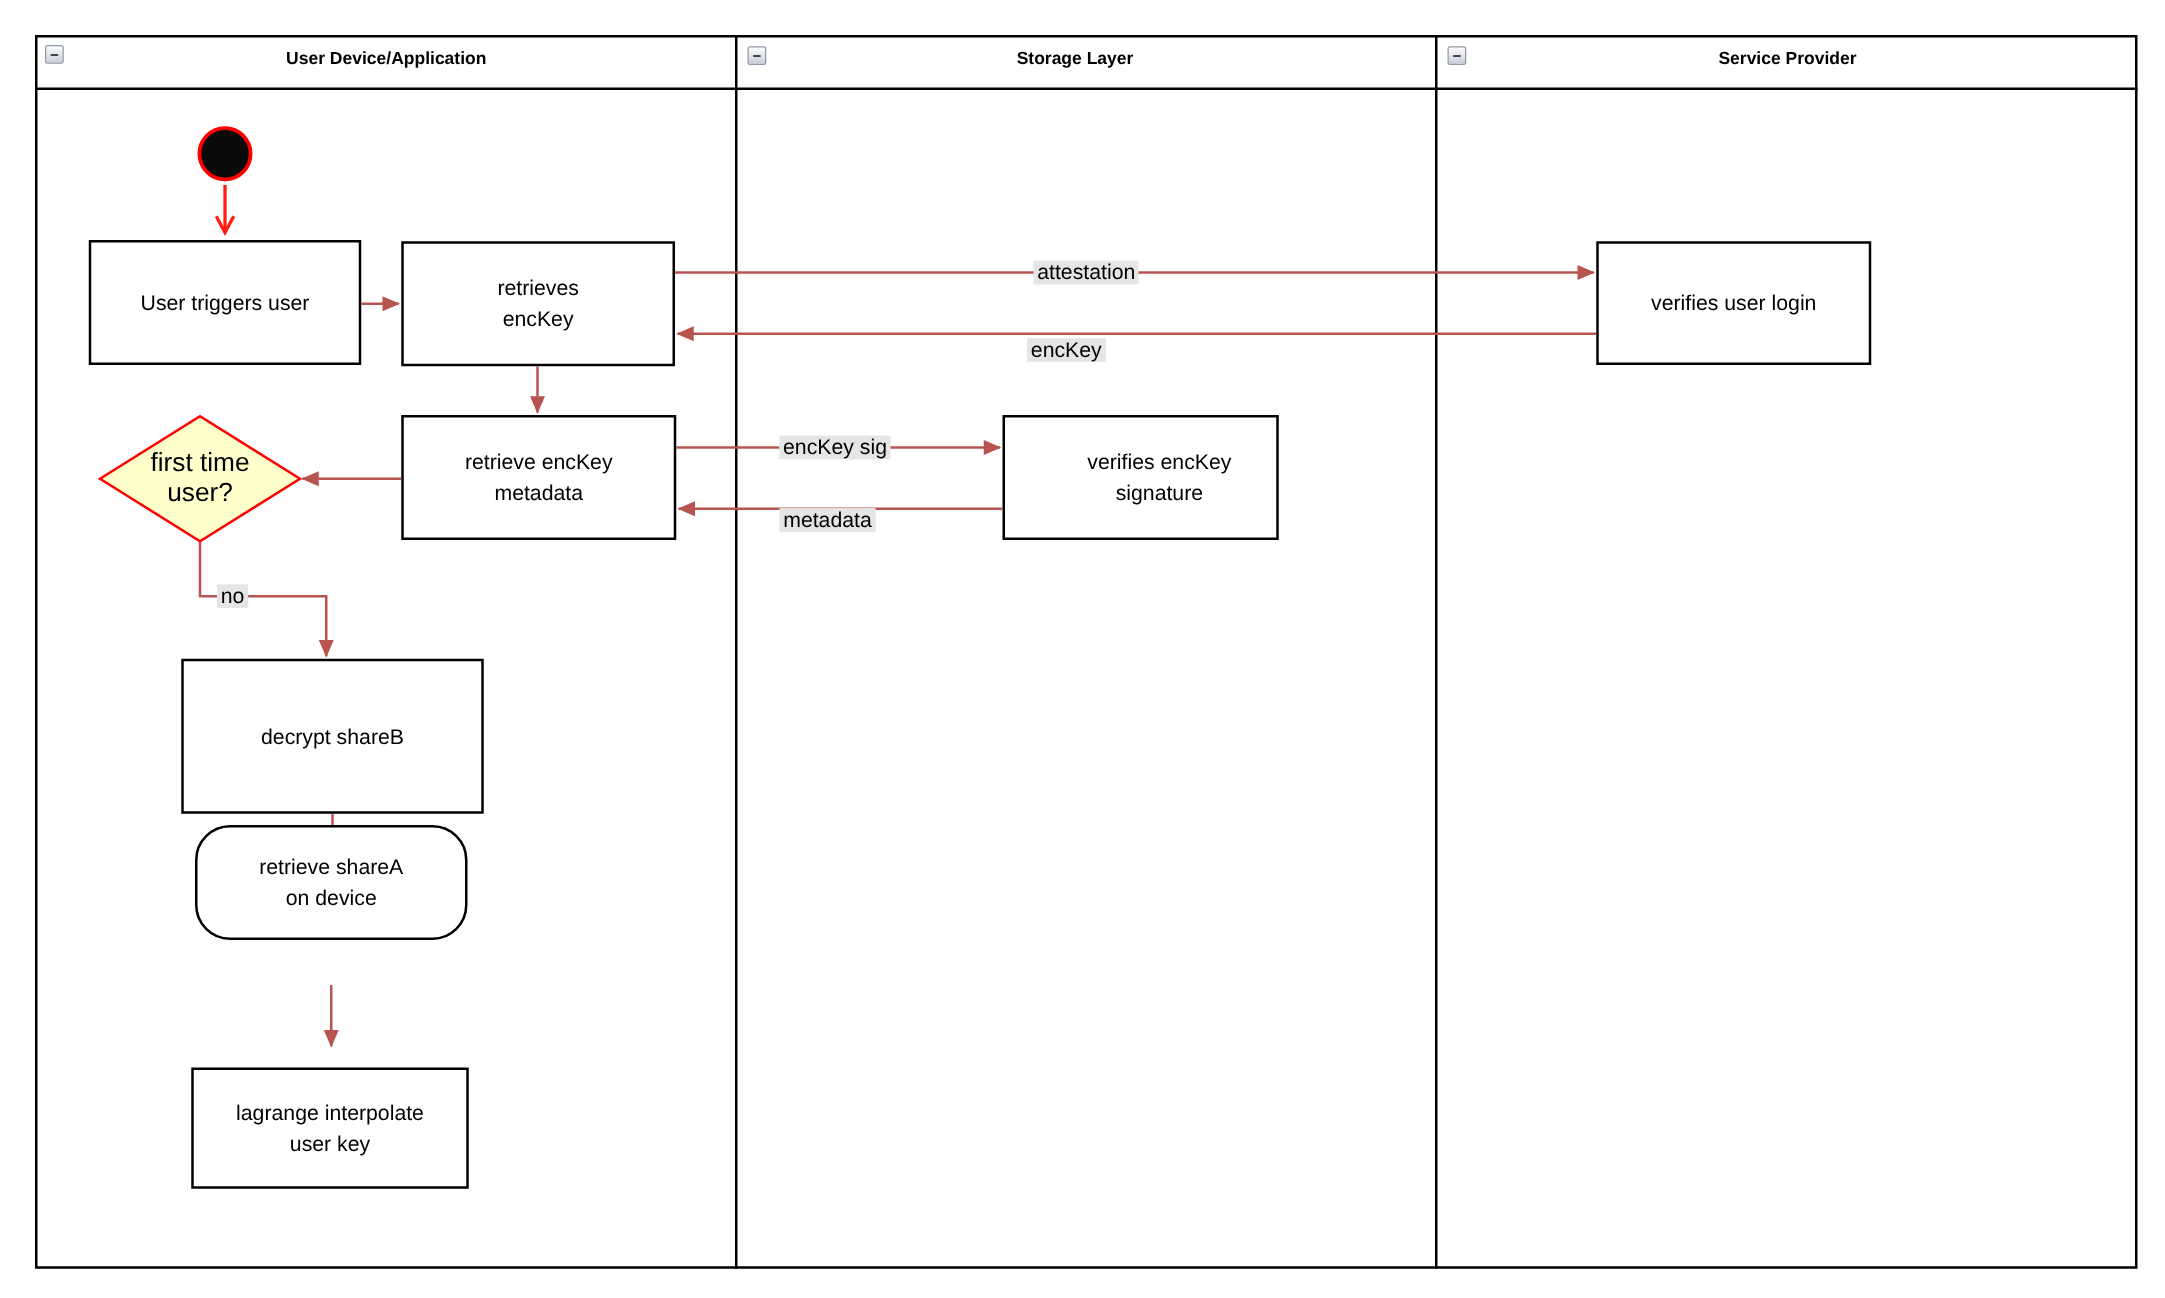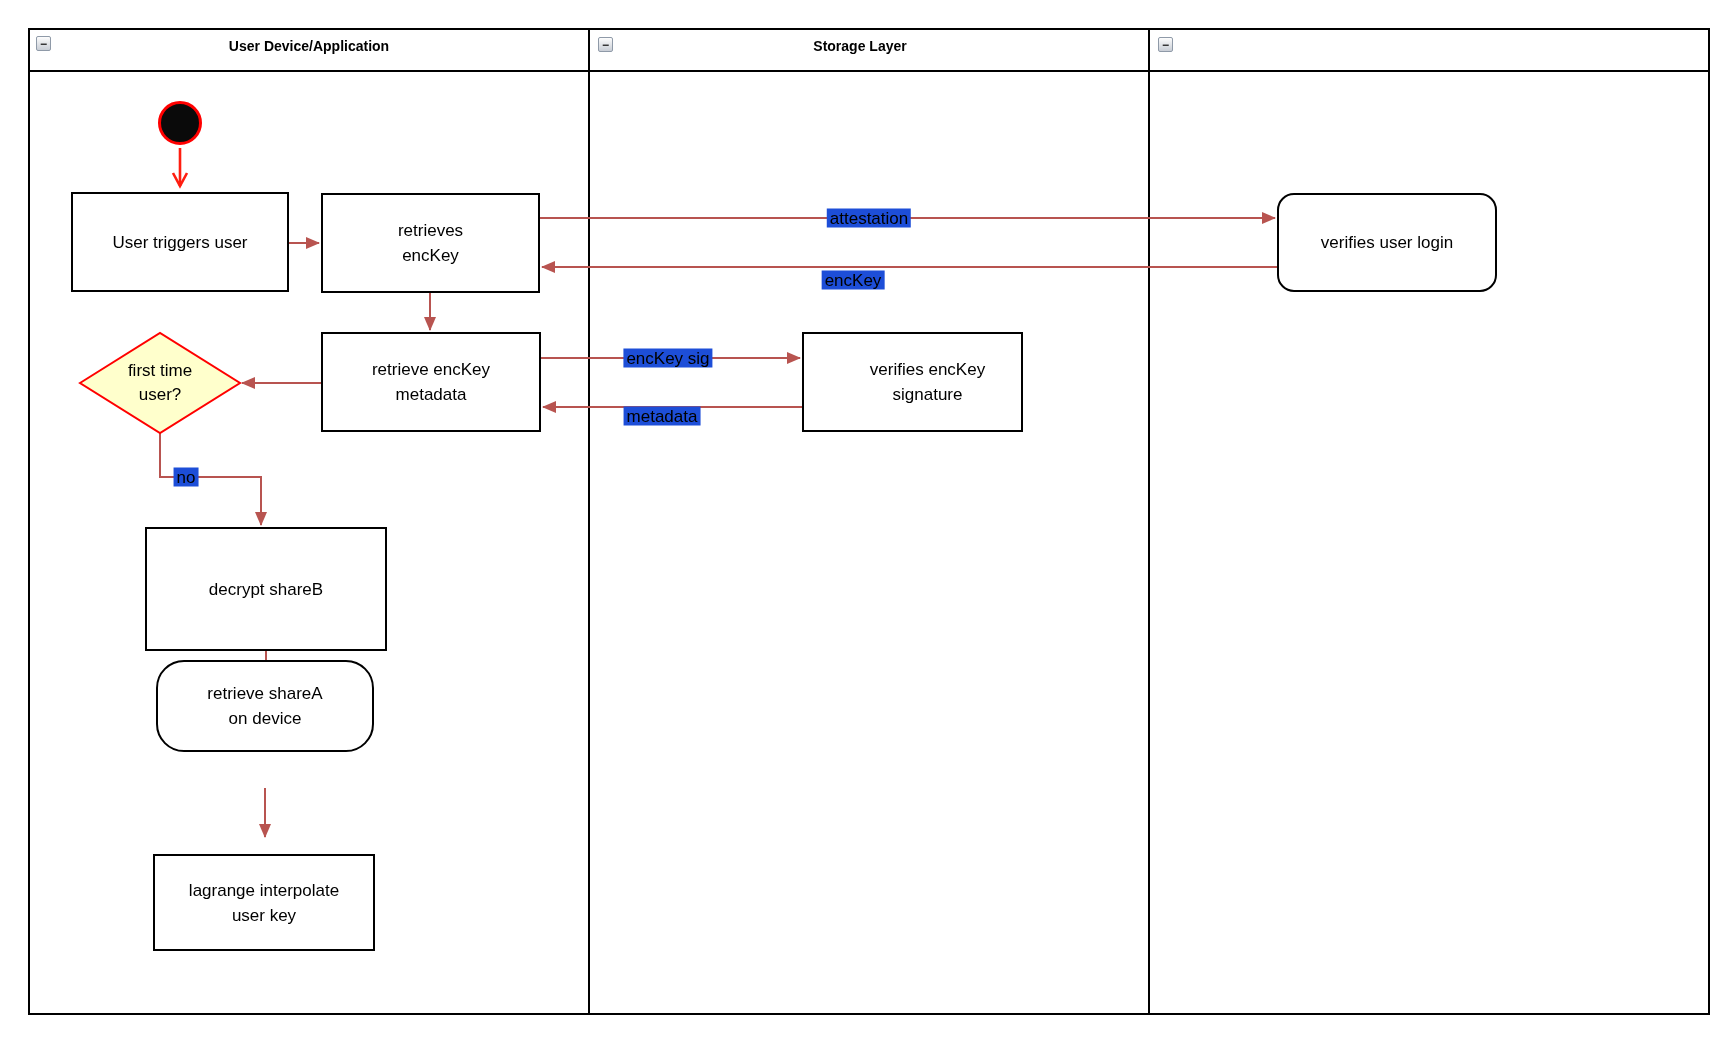--- a/index.html
+++ b/index.html
@@ -21,38 +21,39 @@
   #edges{position:absolute;left:0;top:0;z-index:2;}
 
   
   .node{position:absolute;background:#fff;border:2px solid var(--border);box-sizing:border-box;
     display:flex;align-items:center;justify-content:center;text-align:center;
     font-size:17px;line-height:25px;white-space:pre-line;z-index:3;}
   .start-circle{position:absolute;left:158px;top:101px;width:44px;height:44px;border-radius:50%;
     background:#0a0a0a;border:3px solid var(--diamond-stroke);box-sizing:border-box;z-index:3;}
   .diamond-label{position:absolute;left:92px;top:351px;width:136px;height:64px;
     display:flex;align-items:center;justify-content:center;text-align:center;
-    font-size:17px;line-height:24px;white-space:pre-line;z-index:3;}
+    font-size:21px;line-height:24px;white-space:pre-line;z-index:3;}
 
   
-  .edge-label{position:absolute;transform:translate(-50%,-50%);background:#1d4ed8;padding:0 3px;
+  .edge-label{position:absolute;transform:translate(-50%,-50%);background:#e5e5e5;padding:0 3px;
     font-size:17px;line-height:19px;white-space:nowrap;z-index:4;}
 </style>
 </head>
 <body>
 
 <div id="canvas">
 
   <div class="pool"></div>
   <div class="vline" style="left:588px;"></div>
   <div class="vline" style="left:1148px;"></div>
   <div class="header-divider"></div>
 
   <div class="lane-title" style="left:28px;width:562px;">User Device/Application</div>
   <div class="lane-title" style="left:590px;width:540px;">Storage Layer</div>
+  <div class="lane-title" style="left:1150px;width:560px;">Service Provider</div>
 
   <div class="collapse-icon" style="left:36px;top:36px;">−</div>
   <div class="collapse-icon" style="left:598px;top:37px;">−</div>
   <div class="collapse-icon" style="left:1158px;top:37px;">−</div>
 
   <svg id="edges" width="1732" height="1038">
     <defs>
       <marker id="mArrow" markerWidth="16" markerHeight="14" refX="14" refY="7" orient="auto" markerUnits="userSpaceOnUse">
         <path d="M1,1 L15,7 L1,13 z" style="fill:var(--arrow);stroke:none;"></path>
       </marker>
@@ -75,21 +76,21 @@
     <path d="M265,788 V837" style="stroke:var(--arrow);stroke-width:2;fill:none;" marker-end="url(#mArrow)"></path>
 
     <polygon points="80,383 160,333 240,383 160,433" style="fill:var(--diamond-fill);stroke:var(--diamond-stroke);stroke-width:2;"></polygon>
   </svg>
 
   <div class="start-circle"></div>
 
   <div class="node" style="left:71px;top:192px;width:218px;height:100px;">User triggers user</div>
   <div class="node" style="left:321px;top:193px;width:219px;height:100px;">retrieves
 encKey</div>
-  <div class="node" style="left:1277px;top:193px;width:220px;height:99px;border-radius:17px;">verifies user login</div>
+  <div class="node" style="left:1277px;top:193px;width:220px;height:99px;">verifies user login</div>
   <div class="node" style="left:321px;top:332px;width:220px;height:100px;">retrieve encKey
 metadata</div>
   <div class="node" style="left:802px;top:332px;width:221px;height:100px;padding-left:30px;">verifies encKey
 signature</div>
   <div class="node" style="left:145px;top:527px;width:242px;height:124px;">decrypt shareB</div>
   <div class="node" style="left:156px;top:660px;width:218px;height:92px;border-radius:28px;">retrieve shareA
 on device</div>
   <div class="node" style="left:153px;top:839px;width:222px;height:97px;margin-top:15px;">lagrange interpolate
 user key</div>
 

